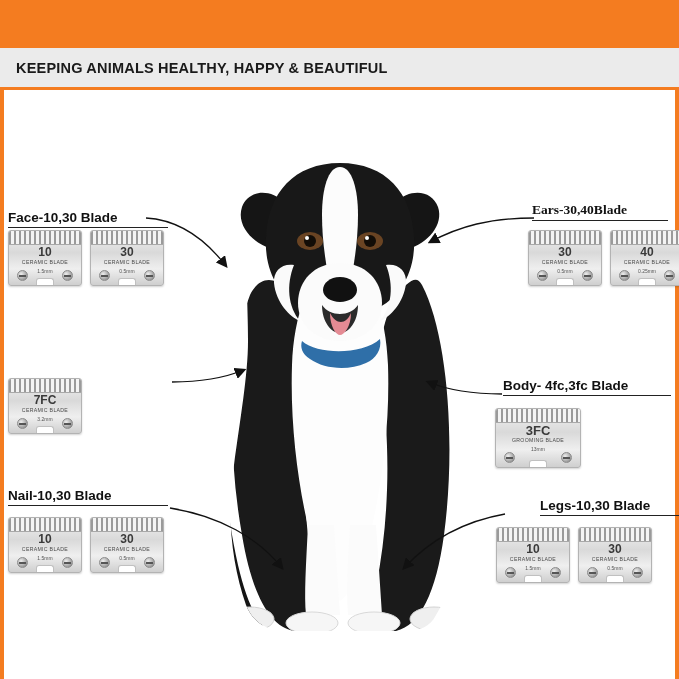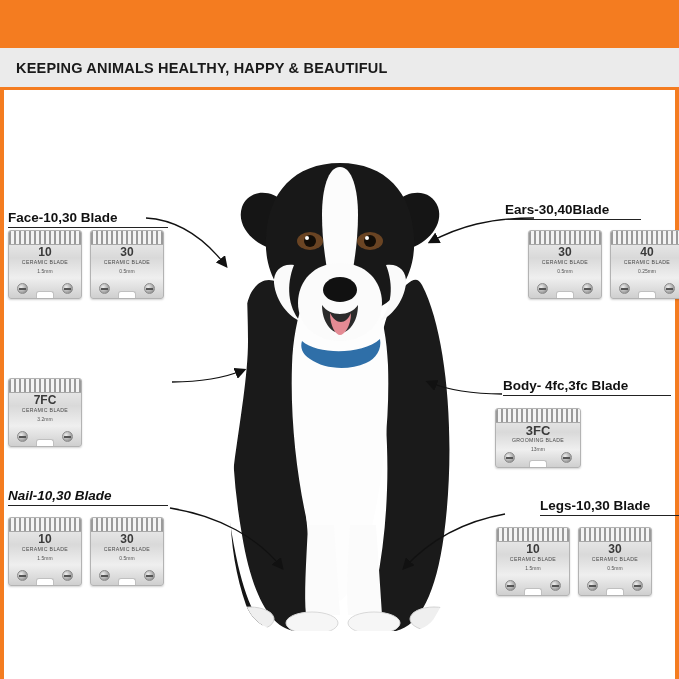--- a/index.html
+++ b/index.html
@@ -72,21 +72,21 @@
   }
 
   
   .blade-group{
     position:absolute;
     display:flex;
     gap:8px;
   }
   .blade{
     position:relative;
-    width:74px;height:69px;
+    width:74px;height:56px;
     background:linear-gradient(180deg,#f2f2f2 0%,#d9d9d9 40%,#efefef 70%,#cfcfcf 100%);
     border:1px solid #b3b3b3;
     border-radius:3px;
     box-shadow:0 1px 2px rgba(0,0,0,0.18);
     overflow:hidden;
     box-sizing:border-box;
   }
   .blade.wide{width:86px;height:60px;}
   
   .teeth{
@@ -272,21 +272,21 @@
         <div class="blade-sub">CERAMIC BLADE</div>
         <div class="blade-mm">0.5mm</div>
         <div class="screws">
           <span class="screw s1"></span>
           <span class="screw s2"></span>
         </div>
         <div class="notch"></div>
       </div>
     </div>
 
-    <div class="label" style="left:505px;top:112px;">
+    <div class="label" style="left:532px;top:112px;font-family:Liberation Serif, serif;">
       <span>Ears-30,40Blade</span>
       <span class="rule" style="width:136px;"></span>
     </div>
     <div class="blade-group" style="left:528px;top:140px;">
       <div class="blade">
         <div class="teeth"></div>
         <div class="blade-num">30</div>
         <div class="blade-sub">CERAMIC BLADE</div>
         <div class="blade-mm">0.5mm</div>
         <div class="screws">
@@ -333,21 +333,21 @@
         <div class="blade-sub">GROOMING BLADE</div>
         <div class="blade-mm">13mm</div>
         <div class="screws">
           <span class="screw s1"></span>
           <span class="screw s2"></span>
         </div>
         <div class="notch"></div>
       </div>
     </div>
 
-    <div class="label" style="left:8px;top:398px;font-style:italic;">
+    <div class="label" style="left:8px;top:398px;">
       <span>Nail-10,30 Blade</span>
       <span class="rule" style="width:160px;"></span>
     </div>
     <div class="blade-group" style="left:8px;top:427px;">
       <div class="blade">
         <div class="teeth"></div>
         <div class="blade-num">10</div>
         <div class="blade-sub">CERAMIC BLADE</div>
         <div class="blade-mm">1.5mm</div>
         <div class="screws">

